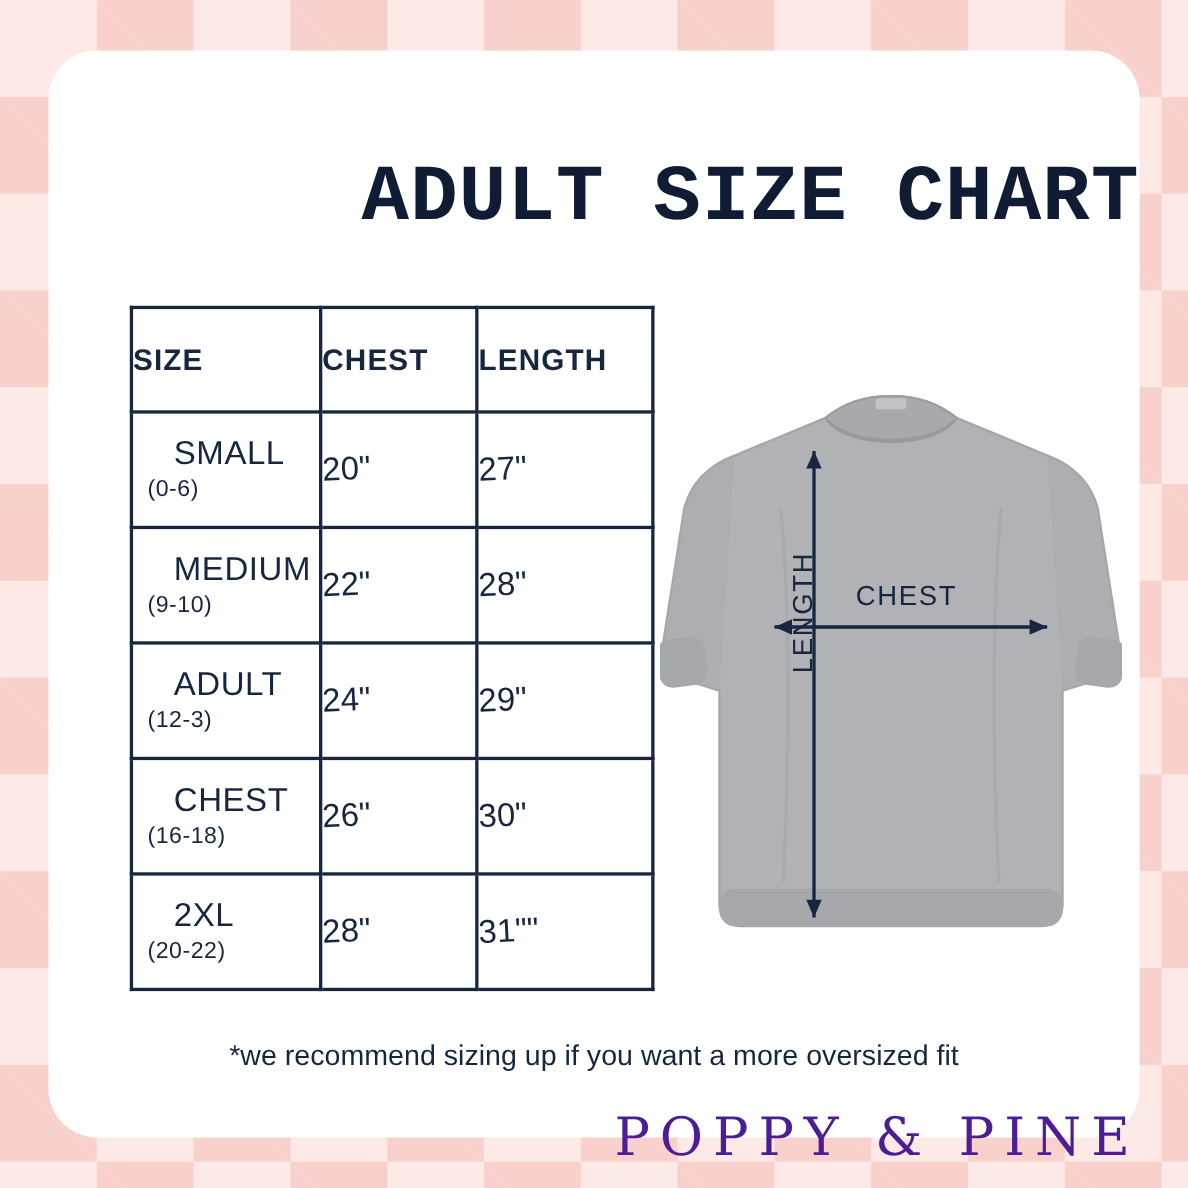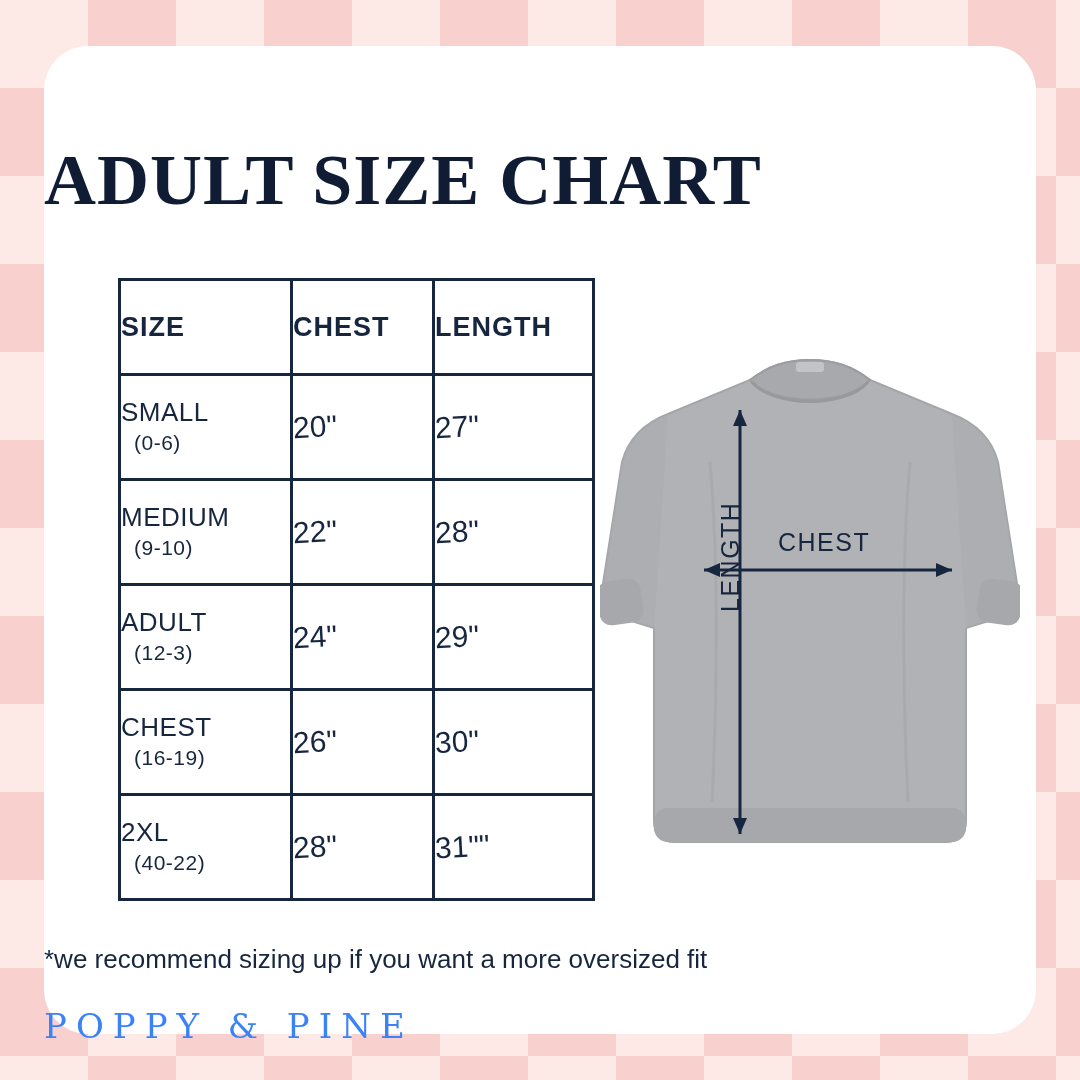--- a/index.html
+++ b/index.html
@@ -38,22 +38,22 @@
     border-radius: 44px;
     box-sizing: border-box;
   }
 
   
   .title {
     position: absolute;
     top: 98px;
     left: 0;
     width: 100%;
-    text-align: left;
-    font-family: Liberation Serif, serif;
+    text-align: right;
+    font-family: Liberation Mono, monospace;
     font-weight: bold;
     font-size: 72px;
     letter-spacing: 1px;
     color: #0f1c33;
     line-height: 1;
   }
 
   
   .table-wrap {
     position: absolute;
@@ -85,56 +85,57 @@
     letter-spacing: 1px;
     font-family: "Liberation Sans", sans-serif;
   }
   tbody td {
     height: 102px;
     font-size: 30px;
     font-weight: normal;
   }
   .size-name {
     display: block;
-    font-size: 26px;
+    font-size: 30px;
     line-height: 1.05;
     letter-spacing: .5px;
+    padding-left: 37px;
   }
   .size-sub {
     display: block;
     font-size: 21px;
     margin-top: 4px;
     letter-spacing: .5px;
     padding-left: 13px;
   }
   .meas {
     display: inline-block;
     font-size: 30px;
     transform: rotate(-3deg);
   }
 
   
   .note {
     position: absolute;
     top: 898px;
     left: 0;
     width: 100%;
-    text-align: left;
+    text-align: center;
     font-size: 26px;
     color: #17263f;
   }
   .brand {
     position: absolute;
     top: 960px;
     left: 0;
     width: 100%;
-    text-align: left;
-    font-size: 34px;
+    text-align: right;
+    font-size: 48px;
     letter-spacing: 9px;
-    color: #3b82f6;
+    color: #4c1d95;
     font-family: "DejaVu Serif", serif;
   }
 
   
   .shirt-area {
     position: absolute;
     left: 556px;
     top: 276px;
     width: 420px;
     height: 600px;
@@ -201,29 +202,29 @@
             <td>
               <span class="size-name">ADULT</span>
               <span class="size-sub">(12-3)</span>
             </td>
             <td><span class="meas">24"</span></td>
             <td><span class="meas">29"</span></td>
           </tr>
           <tr>
             <td>
               <span class="size-name">CHEST</span>
-              <span class="size-sub">(16-19)</span>
+              <span class="size-sub">(16-18)</span>
             </td>
             <td><span class="meas">26"</span></td>
             <td><span class="meas">30"</span></td>
           </tr>
           <tr>
             <td>
               <span class="size-name">2XL</span>
-              <span class="size-sub">(40-22)</span>
+              <span class="size-sub">(20-22)</span>
             </td>
             <td><span class="meas">28"</span></td>
             <td><span class="meas">31""</span></td>
           </tr>
         </tbody>
       </table>
     </div>
 
     <div class="shirt-area">
       <svg class="shirt-svg" width="420" height="600" viewBox="0 0 420 600">

